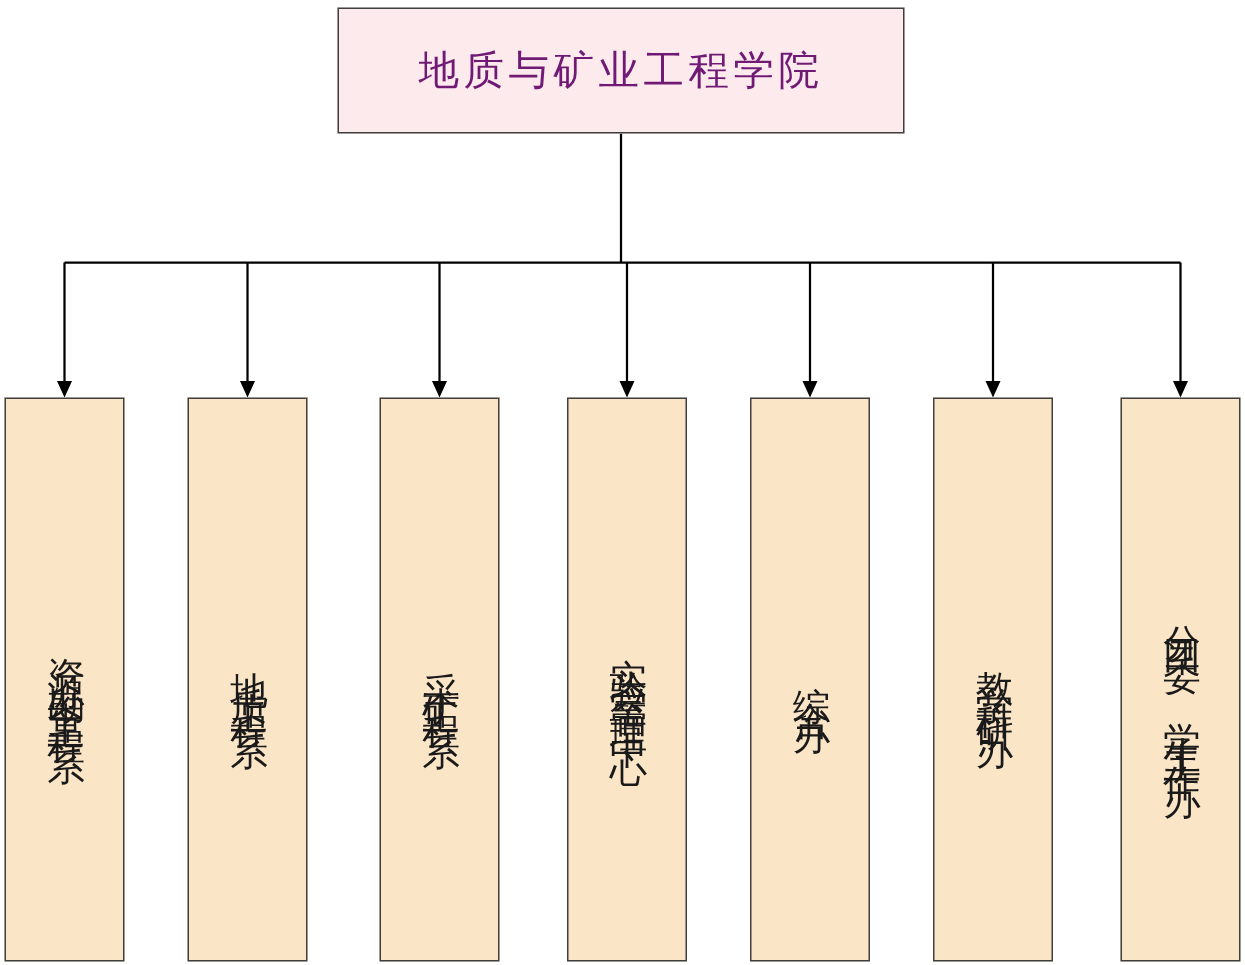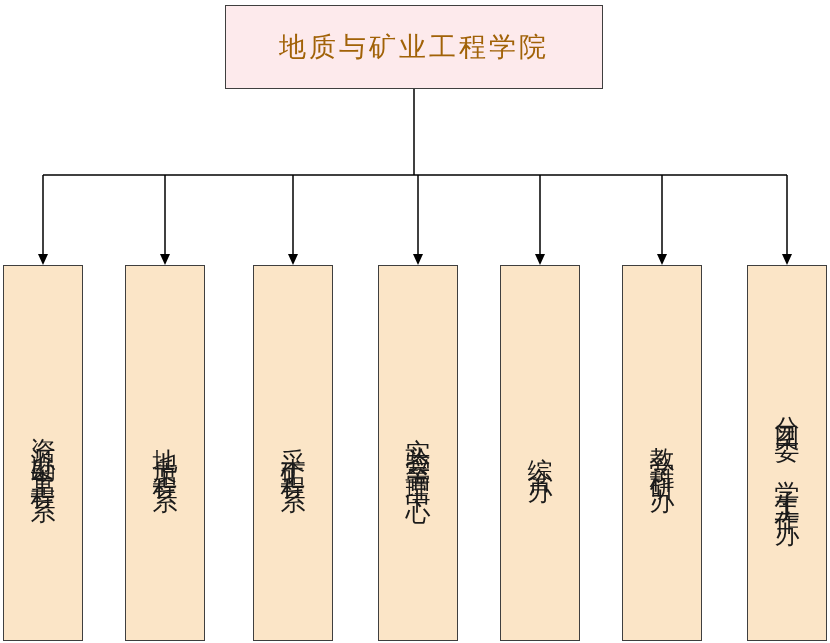--- a/index.html
+++ b/index.html
@@ -32,21 +32,21 @@
     background: #fdeaec;
     border: 1px solid #3f3f3f;
     display: flex;
     align-items: center;
     justify-content: center;
     box-sizing: border-box;
   }
   .root-label {
     font-size: 27px;
     letter-spacing: 3px;
-    color: #a16207;
+    color: #701a75;
     white-space: nowrap;
   }
   .dept-box {
     position: absolute;
     top: 265px;
     width: 80px;
     height: 376px;
     background: #fbe5c7;
     border: 1px solid #3f3f3f;
     display: flex;

